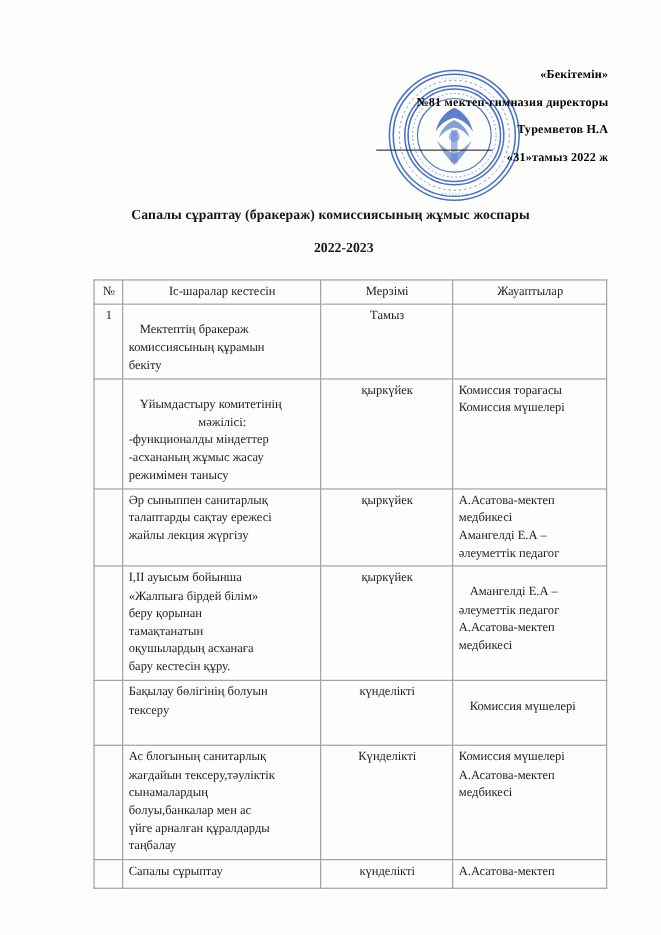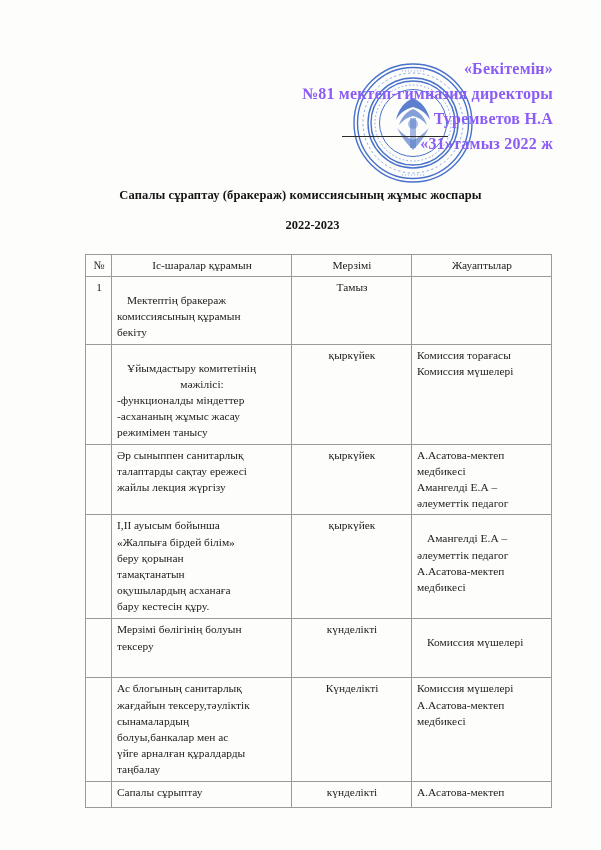--- a/index.html
+++ b/index.html
@@ -24,24 +24,24 @@
   }
 
   
   .approval {
     position: absolute;
     left: 300px;
     top: 56px;
     width: 253px;
     text-align: right;
     font-weight: bold;
-    font-size: 16px;
+    font-size: 11px;
     line-height: 25px;
     letter-spacing: 0.2px;
-    color: #8b5cf6;
+    color: #000000;
     z-index: 3;
   }
   .approval div { white-space: nowrap; }
 
   
   .seal {
     position: absolute;
     left: 352px;
     top: 62px;
     width: 122px;
@@ -185,21 +185,21 @@
     <table class="plan">
       <colgroup>
         <col class="c-num">
           <col class="c-body">
           <col class="c-term">
           <col class="c-resp">
       </colgroup>
       <thead>
         <tr>
           <th>№</th>
-          <th>Іс-шаралар құрамын</th>
+          <th>Іс-шаралар кестесін</th>
           <th>Мерзімі</th>
           <th>Жауаптылар</th>
         </tr>
       </thead>
       <tbody>
 
         <tr class="r1">
           <td class="num">1</td>
           <td class="body">
             <span class="ln indent">Мектептің  бракераж</span>
@@ -258,21 +258,21 @@
             <span class="ln">әлеуметтік педагог</span>
             <span class="ln">А.Асатова-мектеп</span>
             <span class="ln">медбикесі</span>
           </td>
         </tr>
 
 
         <tr class="r6">
           <td class="num"></td>
           <td class="body">
-            <span class="ln">Мерзімі бөлігінің болуын</span>
+            <span class="ln">Бақылау бөлігінің болуын</span>
             <span class="ln">тексеру</span>
           </td>
           <td class="term">күнделікті</td>
           <td class="resp">
             <span class="ln indent">Комиссия мүшелері</span>
           </td>
         </tr>
 
         <tr class="r7">
           <td class="num"></td>

